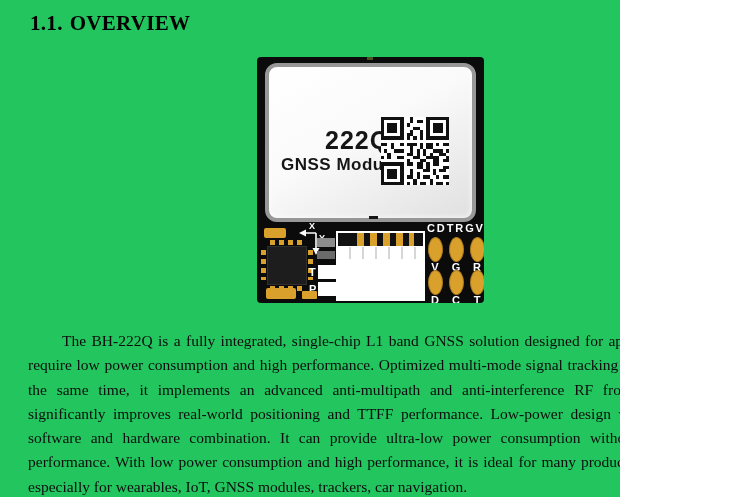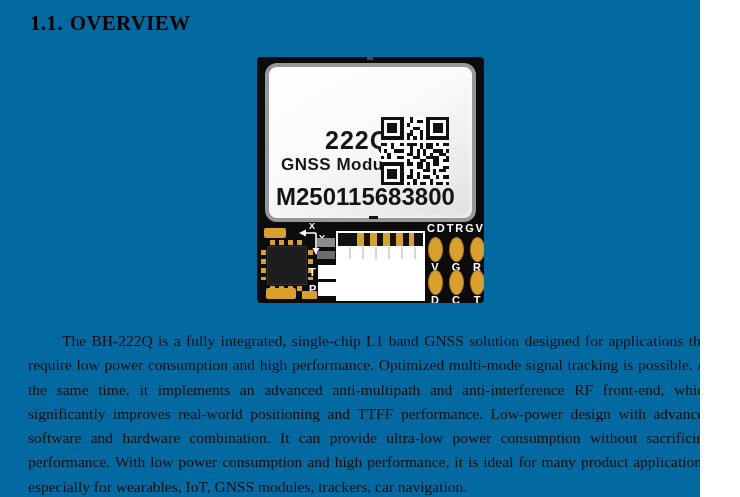--- a/index.html
+++ b/index.html
@@ -1,18 +1,18 @@
 <!DOCTYPE html>
 <html><head>
 <meta charset="utf-8">
 <style>
   * { margin:0; padding:0; box-sizing:border-box; }
   html,body { background:#ffffff; }
   .page {
-    position:relative; width:700px; height:497px; background:#0369a1;
+    position:relative; width:620px; height:497px; background:#22c55e;
     font-family:"Liberation Serif","DejaVu Serif",serif; color:#111; overflow:hidden;
   }
   .heading {
     position:absolute; left:30px; top:11px;
     font-size:21px; font-weight:bold; letter-spacing:0.3px; color:#000;
   }
   .heading .hnum { margin-right:7px; }
 
   
   .module {
@@ -99,21 +99,20 @@
 <div class="page">
 
   <h1 class="heading"><span class="hnum">1.1.</span><span>OVERVIEW</span></h1>
 
   <div class="module">
     <div class="pcb-mark-top"></div>
 
     <div class="shield">
       <div class="lbl-model">222Q</div>
       <div class="lbl-type">GNSS Module</div>
-      <div class="lbl-serial">M250115683800</div>
       <div class="shield-notch"></div>
 
       <svg class="qr" viewBox="0 0 21 21" shape-rendering="crispEdges">
         <rect x="0" y="0" width="21" height="21" fill="#fff"></rect>
         <g fill="#111">
 
           <path d="M0 0h7v7h-7z M1 1v5h5v-5z M2 2h3v3h-3z" fill-rule="evenodd"></path>
           <path d="M14 0h7v7h-7z M15 1v5h5v-5z M16 2h3v3h-3z" fill-rule="evenodd"></path>
           <path d="M0 14h7v7h-7z M1 15v5h5v-5z M2 16h3v3h-3z" fill-rule="evenodd"></path>
 

